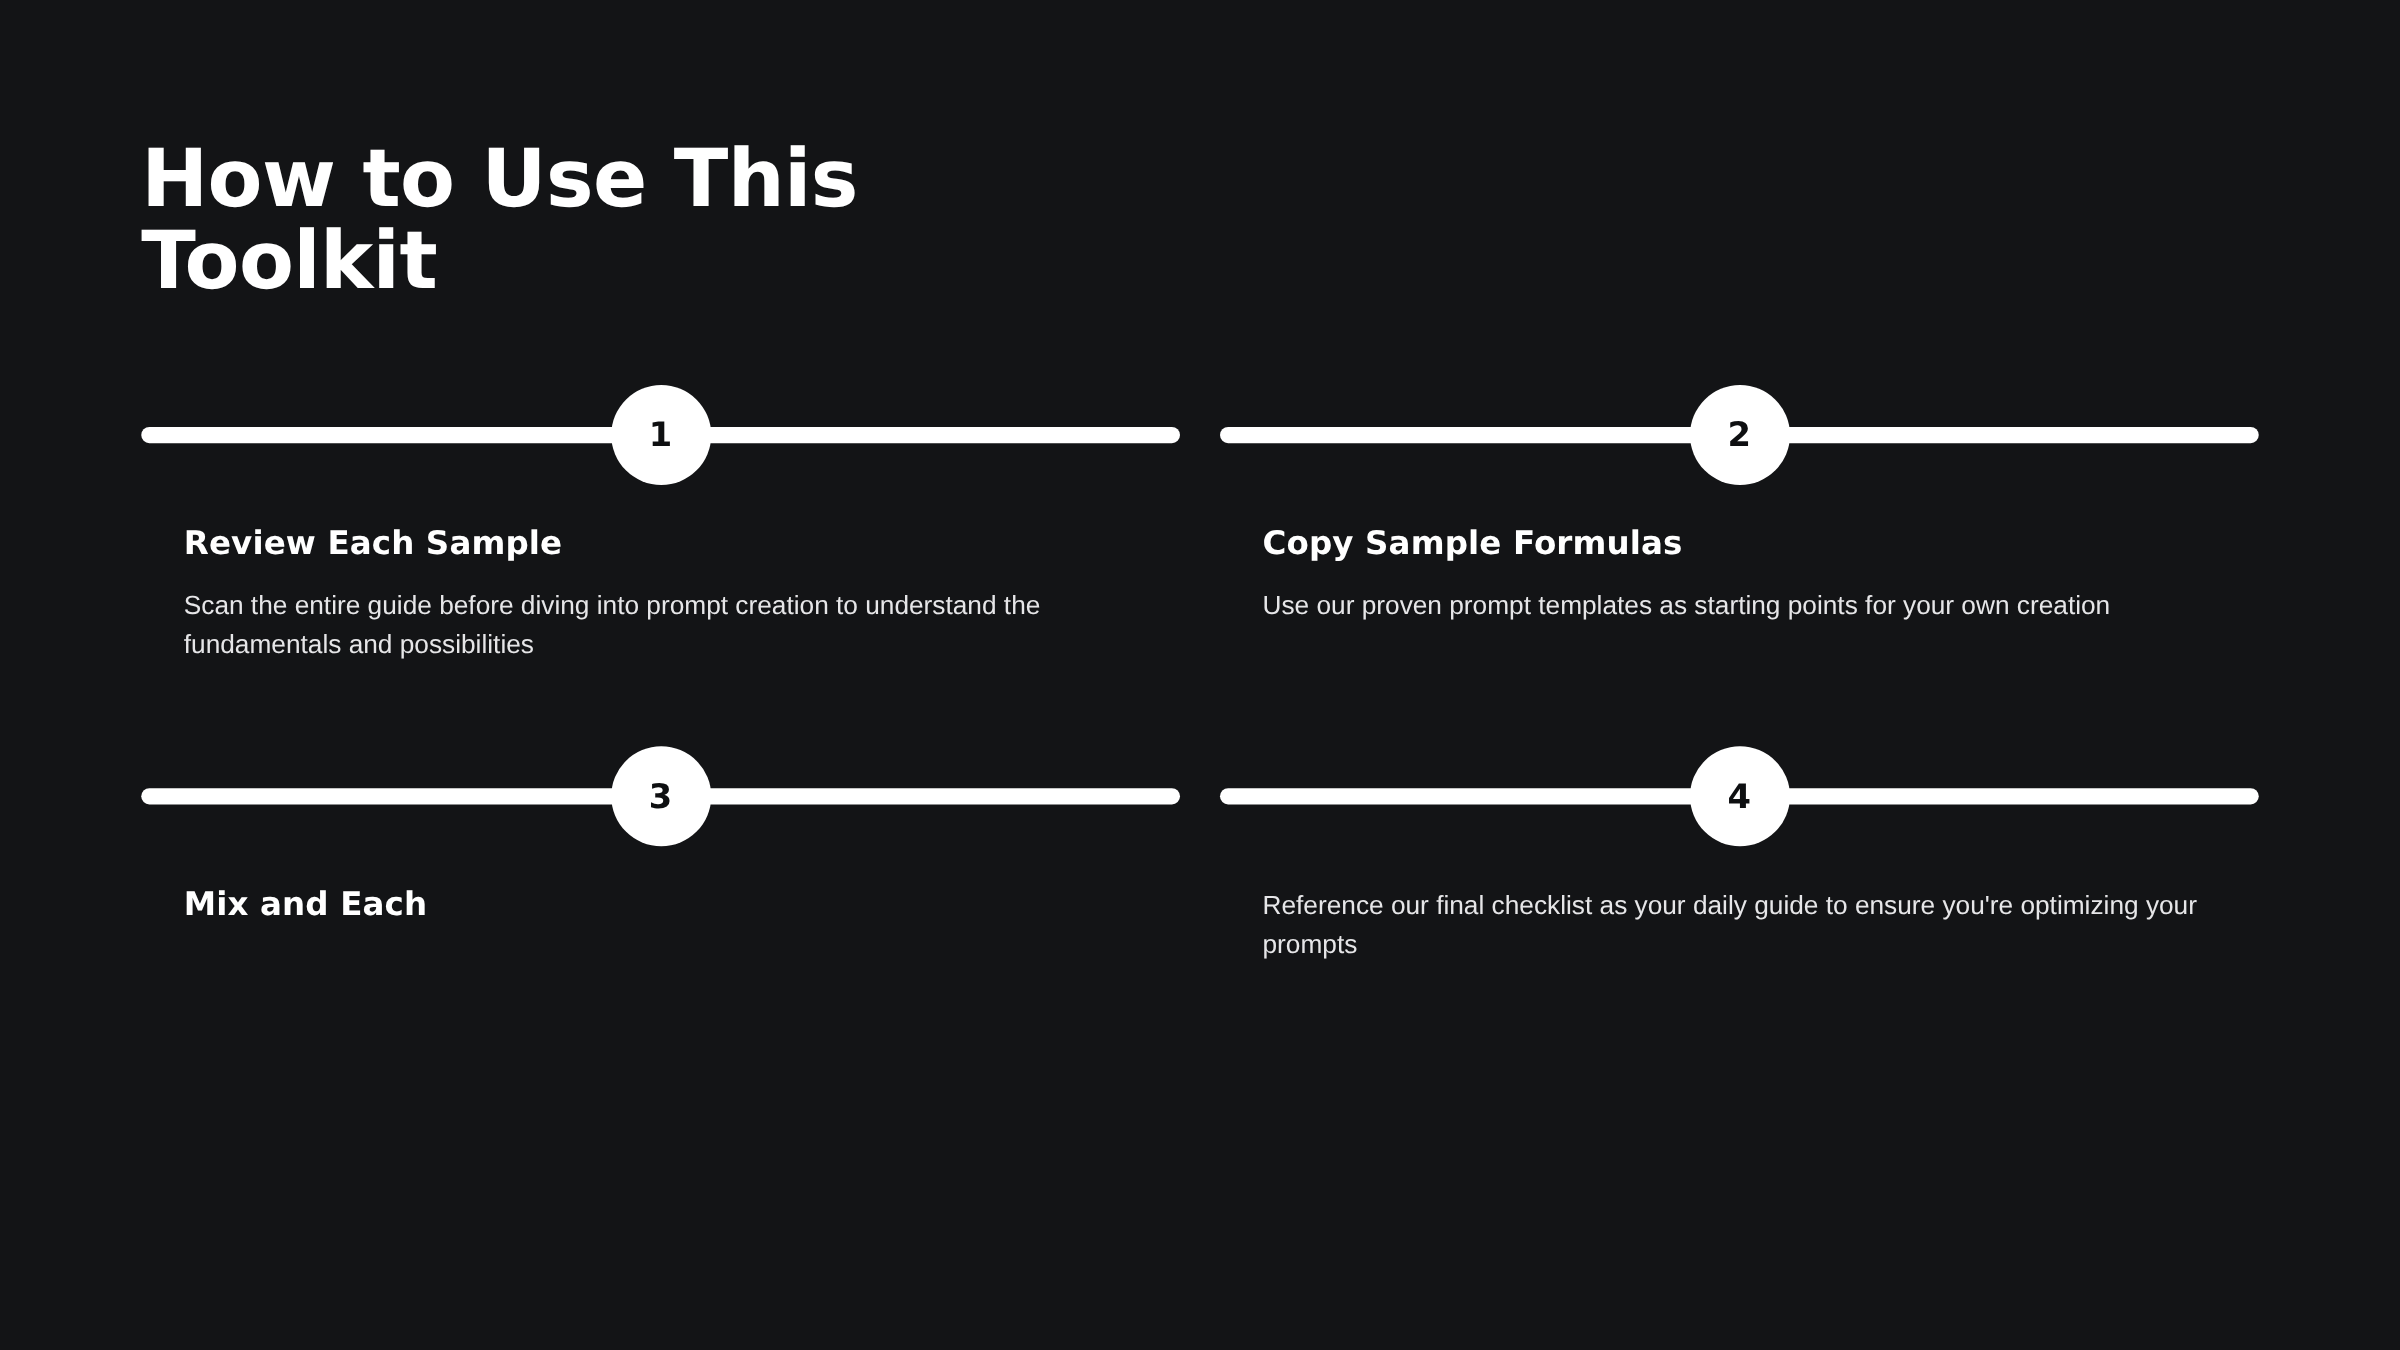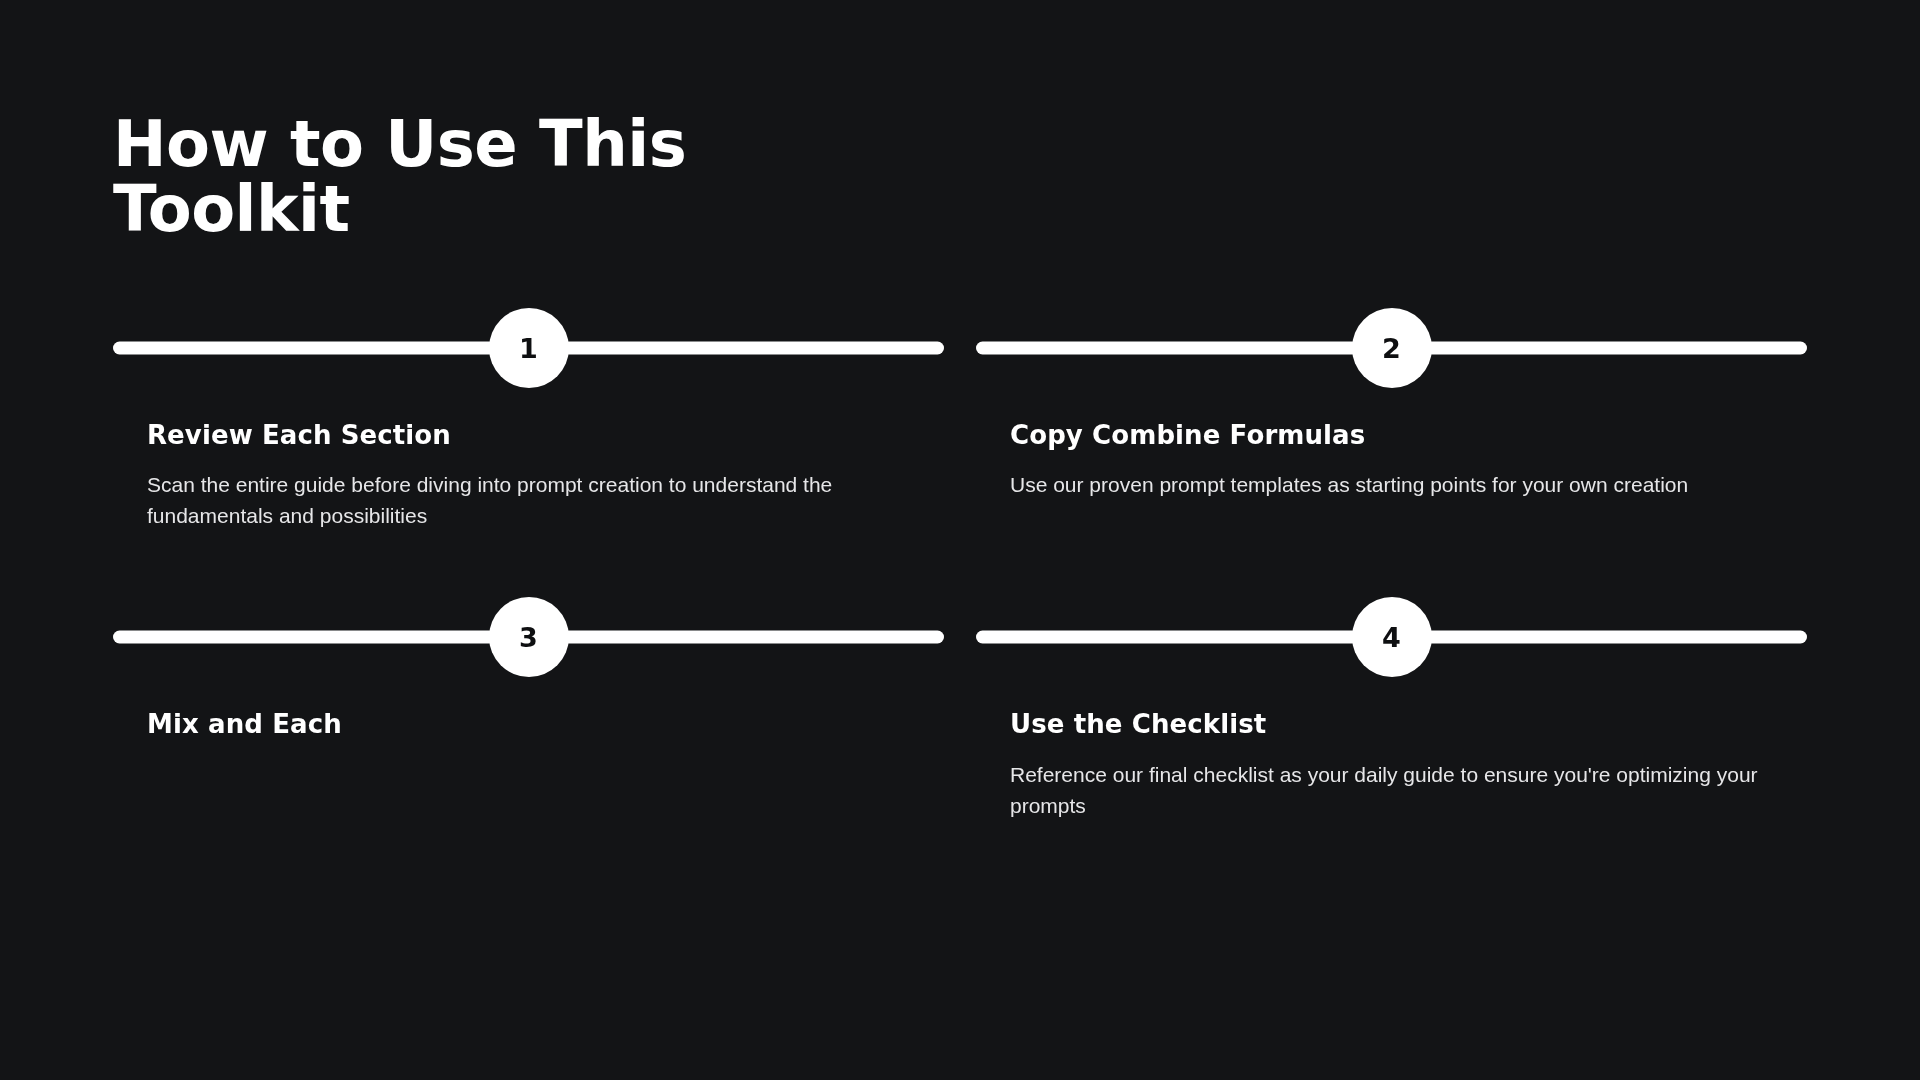--- a/index.html
+++ b/index.html
@@ -141,34 +141,34 @@
   <div class="steps-grid">
 
     <div class="step step--left">
       <div class="step-rail">
         <div class="rail-line"></div>
         <div class="step-marker">
           <span class="step-number">1</span>
         </div>
       </div>
       <div class="step-body">
-        <div class="step-title">Review Each Section</div>
+        <div class="step-title">Review Each Sample</div>
         <div class="step-desc">Scan the entire guide before diving into prompt creation to understand the fundamentals and possibilities</div>
       </div>
     </div>
 
     <div class="step step--right">
       <div class="step-rail">
         <div class="rail-line"></div>
         <div class="step-marker">
           <span class="step-number">2</span>
         </div>
       </div>
       <div class="step-body">
-        <div class="step-title">Copy Combine Formulas</div>
+        <div class="step-title">Copy Sample Formulas</div>
         <div class="step-desc">Use our proven prompt templates as starting points for your own creation</div>
       </div>
     </div>
 
     <div class="step step--left">
       <div class="step-rail">
         <div class="rail-line"></div>
         <div class="step-marker">
           <span class="step-number">3</span>
         </div>
@@ -179,19 +179,18 @@
     </div>
 
     <div class="step step--right">
       <div class="step-rail">
         <div class="rail-line"></div>
         <div class="step-marker">
           <span class="step-number">4</span>
         </div>
       </div>
       <div class="step-body">
-        <div class="step-title">Use the Checklist</div>
         <div class="step-desc">Reference our final checklist as your daily guide to ensure you're optimizing your prompts</div>
       </div>
     </div>
 
   </div>
 </div>
 
 </body></html>

